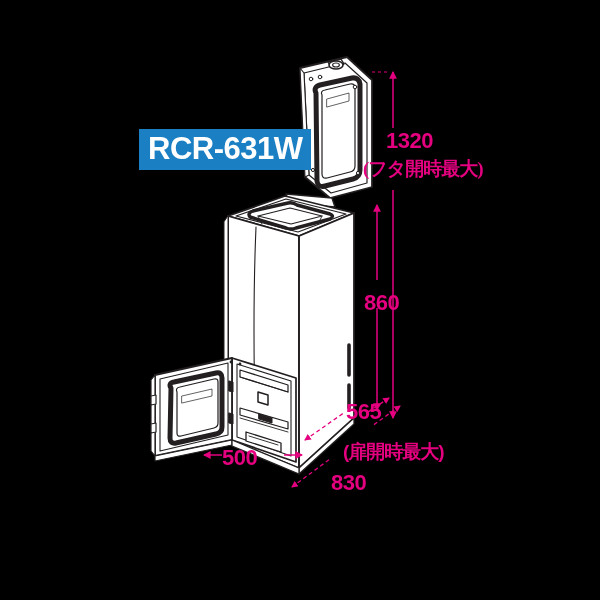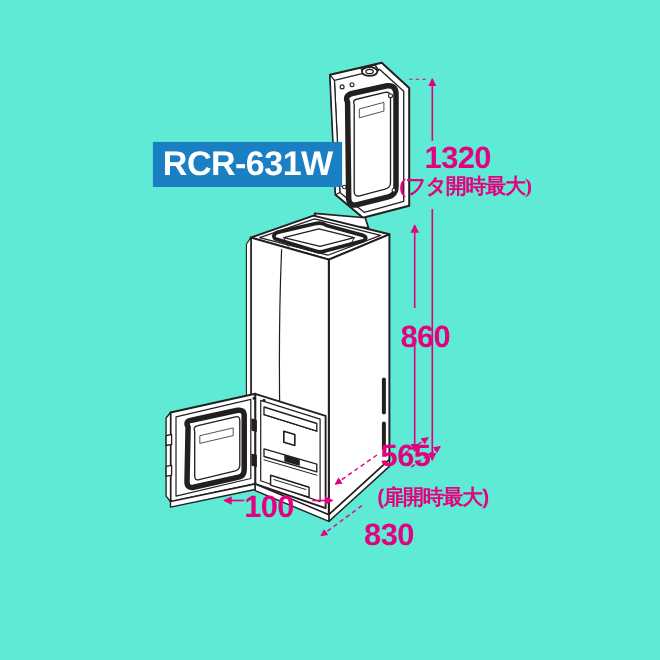--- a/index.html
+++ b/index.html
@@ -4,21 +4,21 @@
 <style>
   html, body {
     margin: 0;
     padding: 0;
     background: #ffffff;
   }
   #stage {
     position: relative;
     width: 600px;
     height: 600px;
-    background: #5eead4;
+    background: #000000;
     overflow: hidden;
     font-family: "Liberation Sans", "DejaVu Sans", sans-serif;
   }
   #artwork {
     position: absolute;
     left: 0;
     top: 0;
     width: 600px;
     height: 600px;
   }
@@ -37,21 +37,21 @@
     font-family: "Liberation Sans", "DejaVu Sans", sans-serif;
   }
   .dim-label {
     position: absolute;
     color: #e4007f;
     font-weight: bold;
     white-space: nowrap;
     font-family: "Liberation Sans", "DejaVu Sans", sans-serif;
   }
   .dim-num {
-    font-size: 28px;
+    font-size: 22px;
     letter-spacing: -0.5px;
   }
   .dim-note {
     font-size: 19px;
     letter-spacing: -1px;
   }
   .dim-unit {
     font-size: 20px;
     letter-spacing: -0.5px;
   }
@@ -239,16 +239,16 @@
   <div id="lbl-1320" class="dim-label dim-num">1320</div>
   <div id="lbl-1320-nt" class="dim-label dim-note">(フタ開時最大)</div>
 
   <div id="lbl-860" class="dim-label dim-num">860</div>
 
   <div id="lbl-565" class="dim-label dim-num">565</div>
 
   <div id="lbl-830" class="dim-label dim-num">830</div>
   <div id="lbl-830-nt" class="dim-label dim-note">(扉開時最大)</div>
 
-  <div id="lbl-300" class="dim-label dim-num">100</div>
+  <div id="lbl-300" class="dim-label dim-num">500</div>
 
 
 </div>
 
 </body></html>

